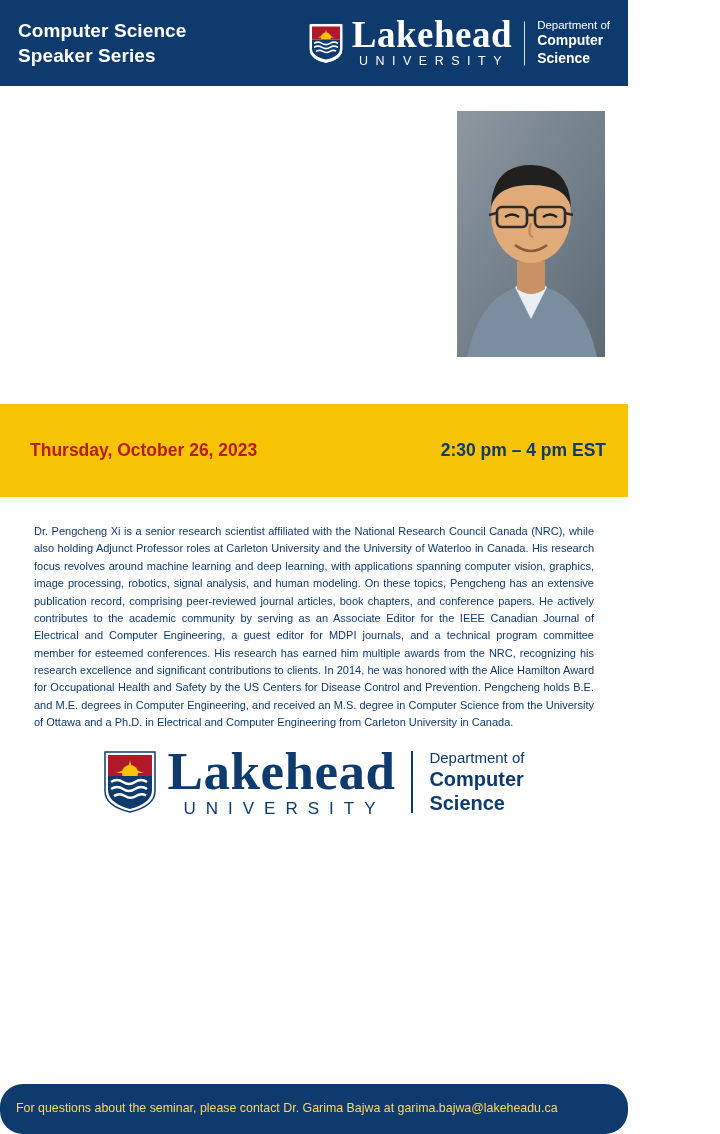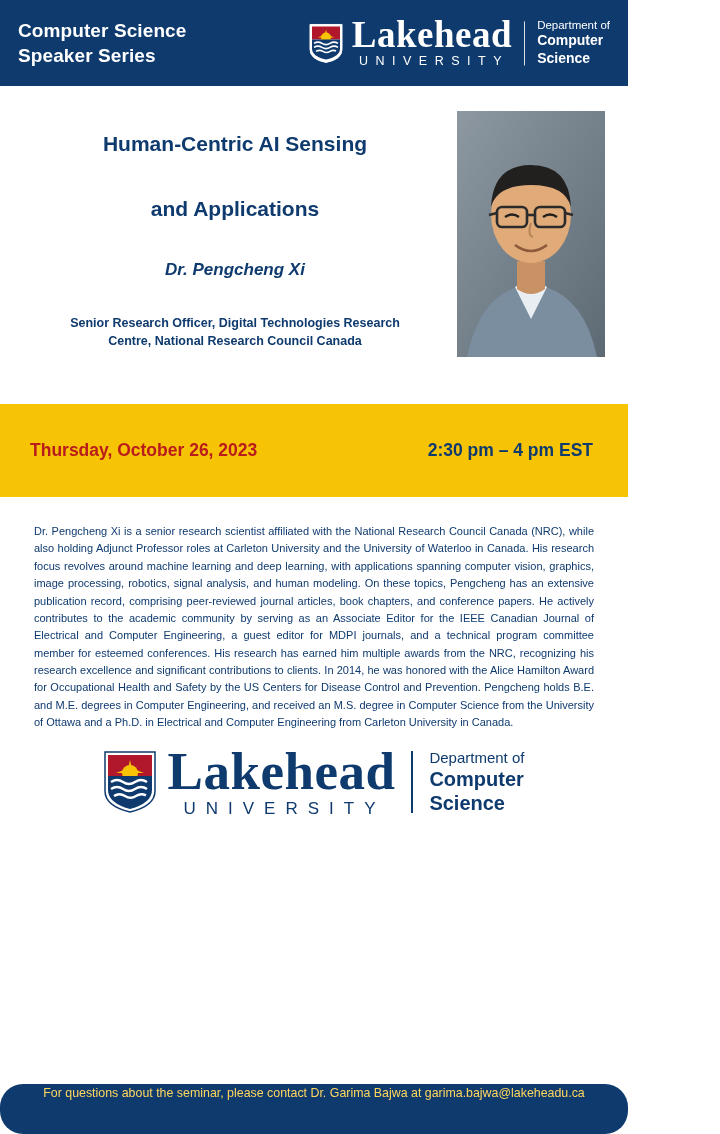--- a/index.html
+++ b/index.html
@@ -159,21 +159,21 @@
   .date-text {
     color: #b91c1c;
     font-size: 17.5px;
     font-weight: bold;
   }
   .time-text {
     color: #0e3a6e;
     font-size: 17.5px;
     font-weight: bold;
     position: absolute;
-    right: 35px;
+    right: 22px;
   }
 
   
   .bio-wrap {
     padding: 26px 34px 0 34px;
     box-sizing: border-box;
     flex: 1;
   }
   .bio {
     color: #0e3a6e;
@@ -222,21 +222,21 @@
     line-height: 1.22;
   }
   .dept-small-dark { font-size: 15px; font-weight: normal; }
   .dept-big-dark { font-size: 20px; font-weight: bold; }
 
   
   .contactbar {
     background: #0e3a6e;
     height: 50px;
     display: flex;
-    flex-direction: row;
+    flex-direction: column;
     justify-content: center;
     padding: 0 16px;
     box-sizing: border-box;
     border-radius: 23px;
   }
   .contact-line {
     color: #ffd75e;
     font-size: 12.4px;
     line-height: 1.55;
   }
@@ -272,28 +272,20 @@
       <div class="vert-rule"></div>
       <div class="dept-block">
         <div class="dept-small">Department of</div>
         <div class="dept-big" style="white-space:pre-line;">Computer
 Science</div>
       </div>
     </div>
   </div>
 
   <div class="talk">
-    <div class="talk-left">
-      <div class="talk-title">Human-Centric AI Sensing
-
-and Applications</div>
-      <div class="speaker-name">Dr. Pengcheng Xi</div>
-      <div class="speaker-affil">Senior Research Officer, Digital Technologies Research
-Centre, National Research Council Canada</div>
-    </div>
 
     <div class="headshot">
       <svg viewBox="0 0 148 246" width="148" height="246">
         <defs>
           <linearGradient id="bgg" x1="0" y1="0" x2="1" y2="1">
             <stop offset="0%" stop-color="#8d98a1"></stop>
             <stop offset="100%" stop-color="#5d6a74"></stop>
           </linearGradient>
         </defs>
         <rect width="148" height="246" fill="url(#bgg)"></rect>

